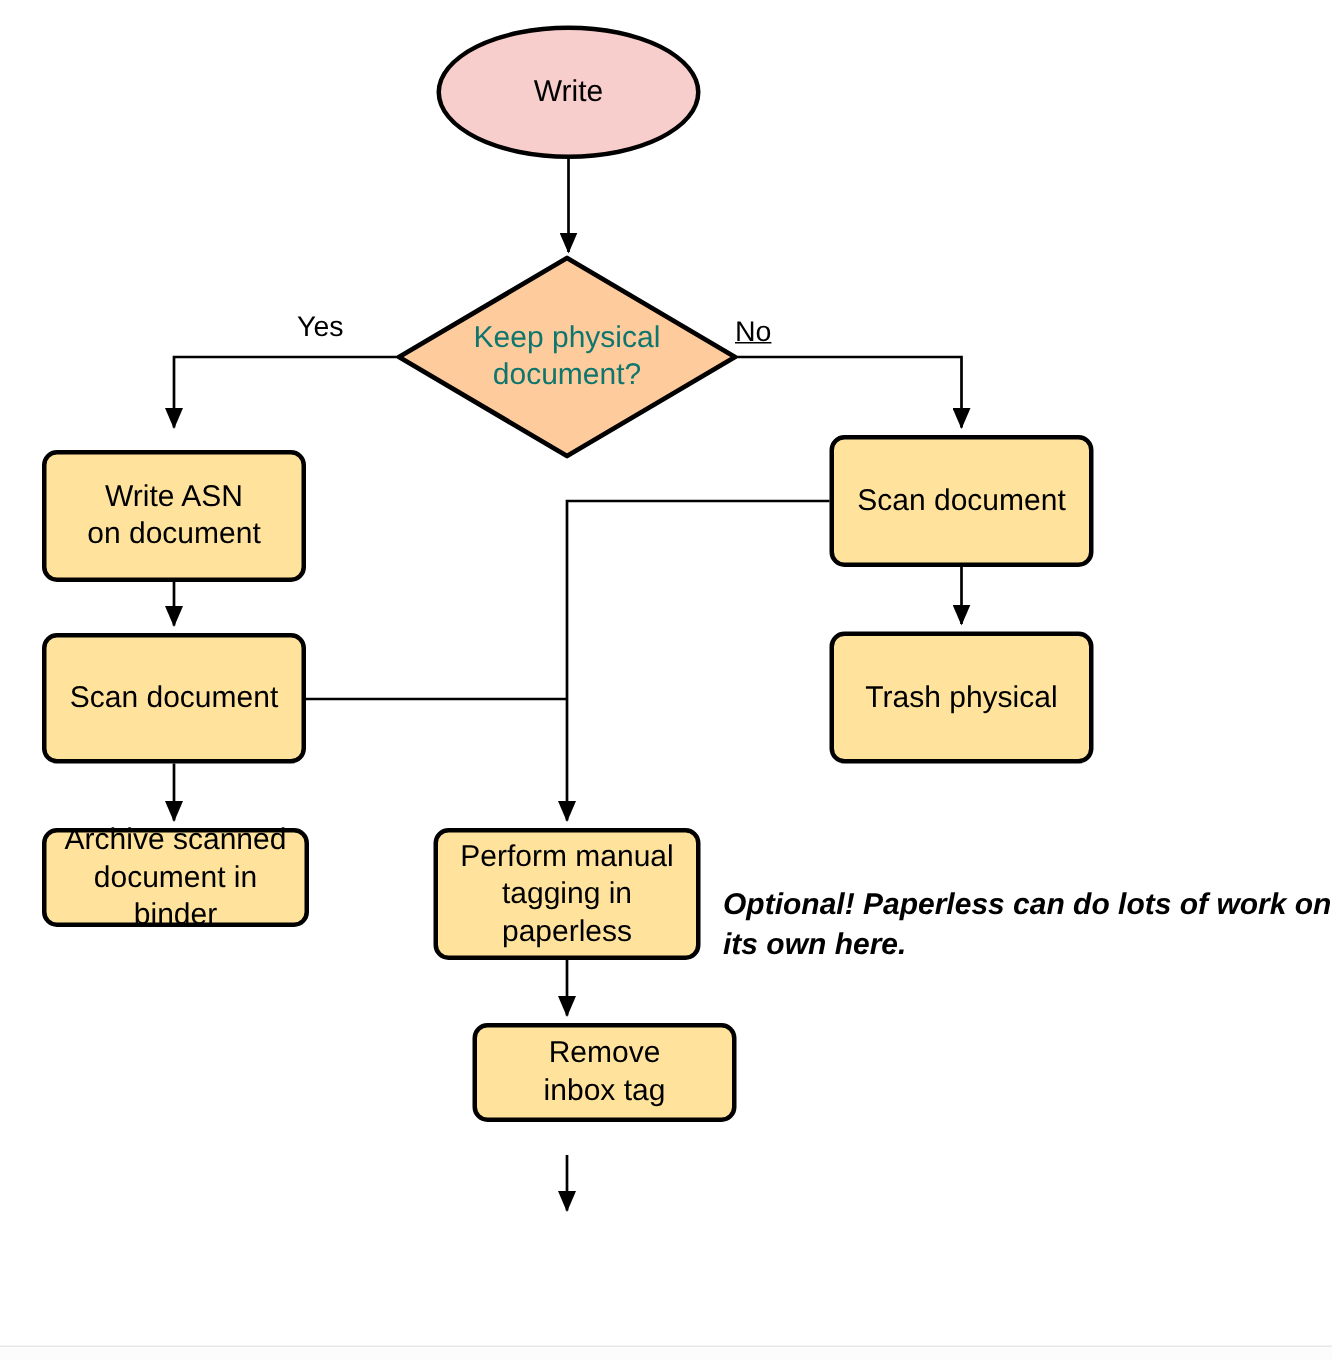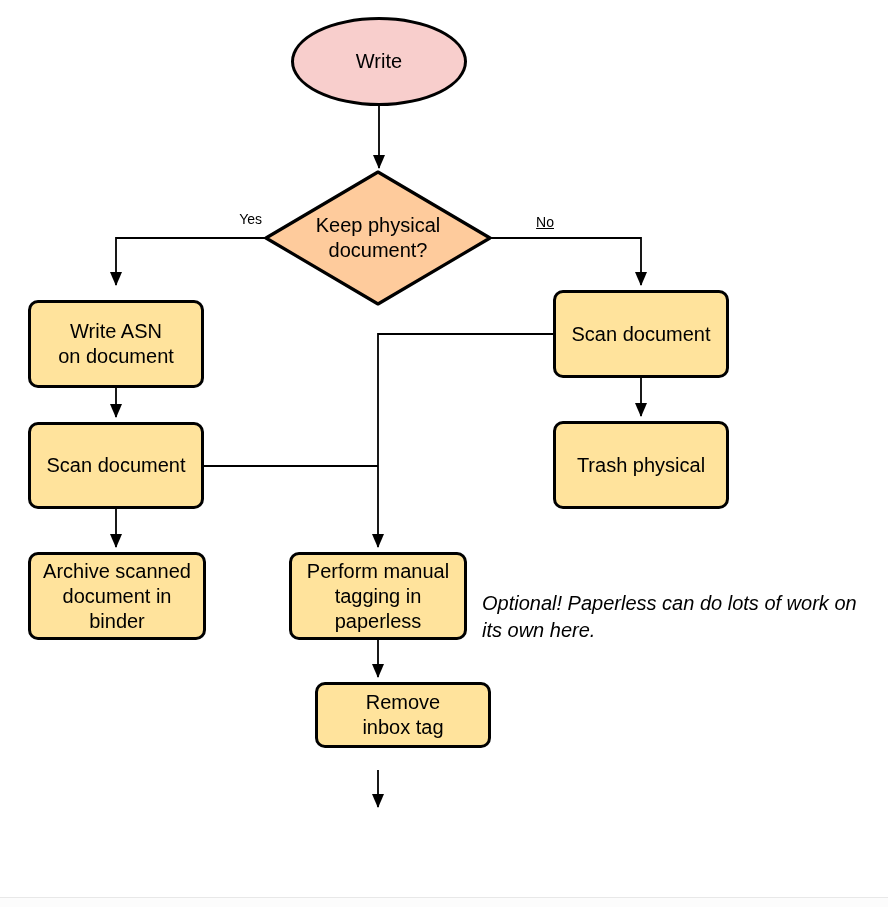--- a/index.html
+++ b/index.html
@@ -50,37 +50,38 @@
   .terminator {
     background: var(--terminator-fill, #f8cecc);
     border: 3.5px solid var(--stroke, #000000);
     border-radius: 50%;
   }
   .decision-label {
     position: absolute;
     text-align: center;
     font-size: 20px;
     line-height: 25px;
-    color: #000000;
+    color: #0f766e;
     white-space: pre-line;
   }
   .edge-label {
     position: absolute;
-    text-align: right;
-    font-size: 14px;
+    text-align: left;
+    font-size: 19px;
     line-height: 20px;
     color: #000000;
   }
   .note {
     position: absolute;
     font-size: 20px;
     line-height: 27px;
     font-style: italic;
     color: #000000;
     white-space: pre-line;
+    font-weight: bold;
   }
   .page-divider {
     position: absolute;
     left: 0;
     top: 897px;
     width: 888px;
     height: 1px;
     background: #e8e8e8;
   }
   .page-below {
@@ -139,21 +140,21 @@
   </div>
 
   <div class="node process" style="left:28px; top:422px; width:176px; height:87px;">
     <span>Scan document</span>
   </div>
 
   <div class="node process" style="left:553px; top:421px; width:176px; height:88px;">
     <span>Trash physical</span>
   </div>
 
-  <div class="node process" style="left:28px; top:552px; width:178px; height:88px;">
+  <div class="node process" style="left:28px; top:552px; width:178px; height:66px;">
     <span>Archive scanned
 document in
 binder</span>
   </div>
 
   <div class="node process" style="left:289px; top:552px; width:178px; height:88px;">
     <span>Perform manual
 tagging in
 paperless</span>
   </div>

